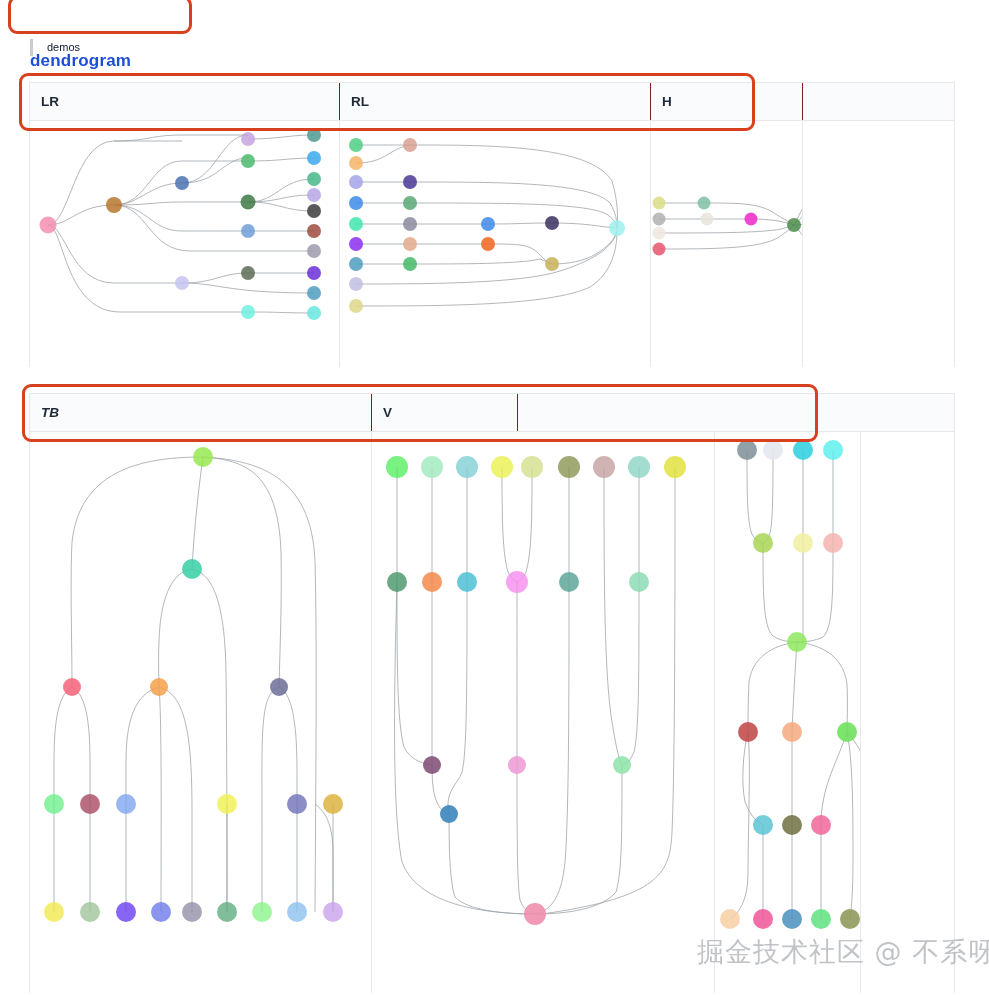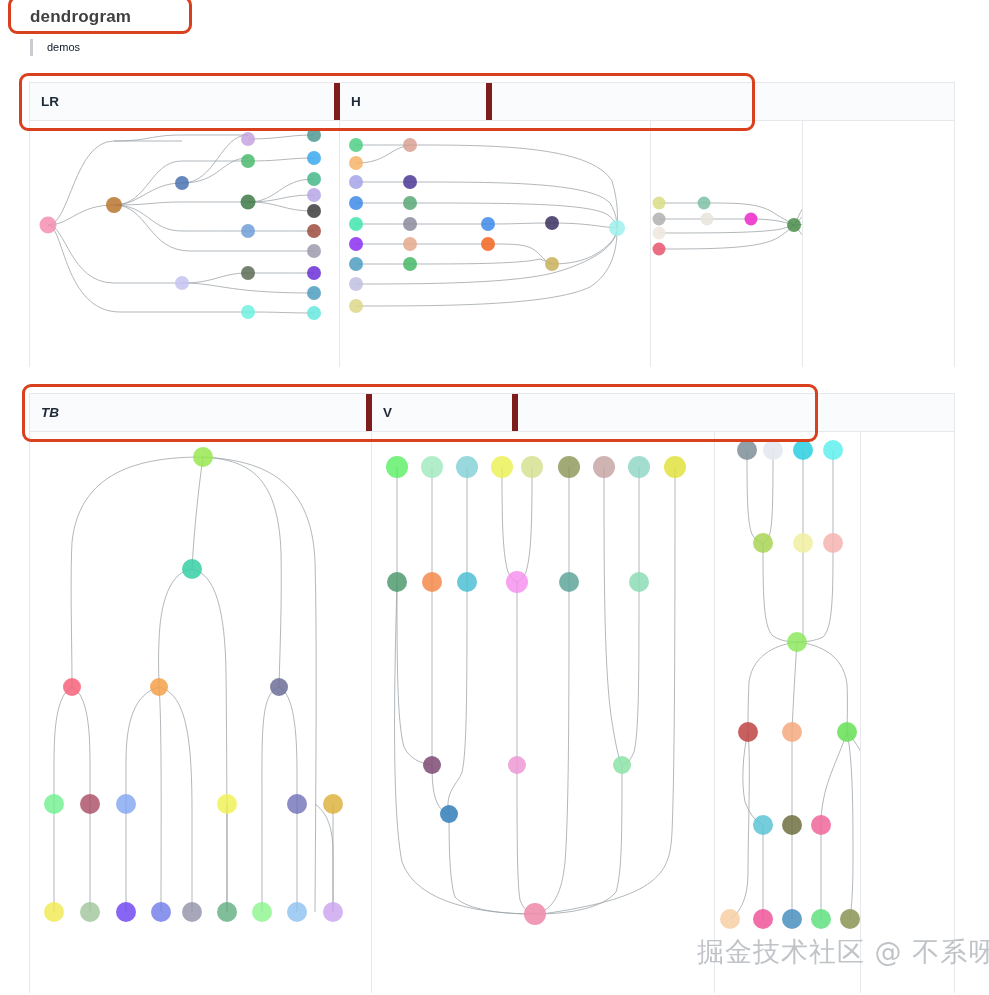--- a/index.html
+++ b/index.html
@@ -11,22 +11,22 @@
     overflow: hidden;
   }
   .page { position: relative; width: 989px; height: 995px; background:#fff; }
 
   
   .title-wrap {
     position: absolute; left: 12px; top: 0px;
     padding: 6px 14px 8px 18px;
   }
   .title {
-    font-size: 17px; font-weight: bold; color: #404040;
-    letter-spacing: .2px; line-height: 22px;
+    font-size: 17px; font-weight: bold; color: #1d4ed8;
+    letter-spacing: .2px; line-height: 22px; margin-top: 44px;
   }
   .anno-title {
     position: absolute; left: 8px; top: -4px;
     width: 184px; height: 38px;
     border: 3px solid #d9411e; border-radius: 9px;
     pointer-events: none;
   }
   .breadcrumb {
     position: absolute; left: 30px; top: 36px;
     display: flex; align-items: center; height: 22px;
@@ -45,21 +45,21 @@
   }
   .tbl-head {
     display: flex; height: 38px;
     background: #fafbfc;
     border-bottom: 1px solid #e6e8eb;
   }
   .th {
     display: flex; align-items: center;
     padding-left: 11px;
     font-size: 13.5px; font-weight: bold; color: #1f2937;
-    border-right: 6px solid #7f1d1d;
+    border-right: 1px solid #7f1d1d;
     height: 100%;
   }
   .th:last-child { border-right: none; }
   .tbl-body { display: flex; }
   .td {
     border-right: 1px solid #e6e8eb;
     overflow: hidden;
     position: relative;
     background: #fff;
   }
@@ -99,20 +99,21 @@
   <div class="anno-title"></div>
 
   <div class="breadcrumb">
     <span class="bc-bar"></span>
     <span class="bc-text">demos</span>
   </div>
 
   <div class="tbl" id="tbl1" style="left:29px; top:82px; width:926px; height:285px;">
     <div class="tbl-head">
       <div class="th" style="width:310px;">LR</div>
+      <div class="th" style="width:311px;">RL</div>
       <div class="th" style="width:152px;">H</div>
       <div class="th" style="flex:1;"></div>
     </div>
     <div class="tbl-body" style="height:246px;">
 
       <div class="td" style="width:310px;">
         <svg width="310" height="246" viewBox="0 0 310 246">
           <g class="links">
             <path class="link" d="M18,104 C40,104 44,20 84,20 L152,20"></path>
             <path class="link" d="M18,104 C40,104 48,84 84,84"></path>

